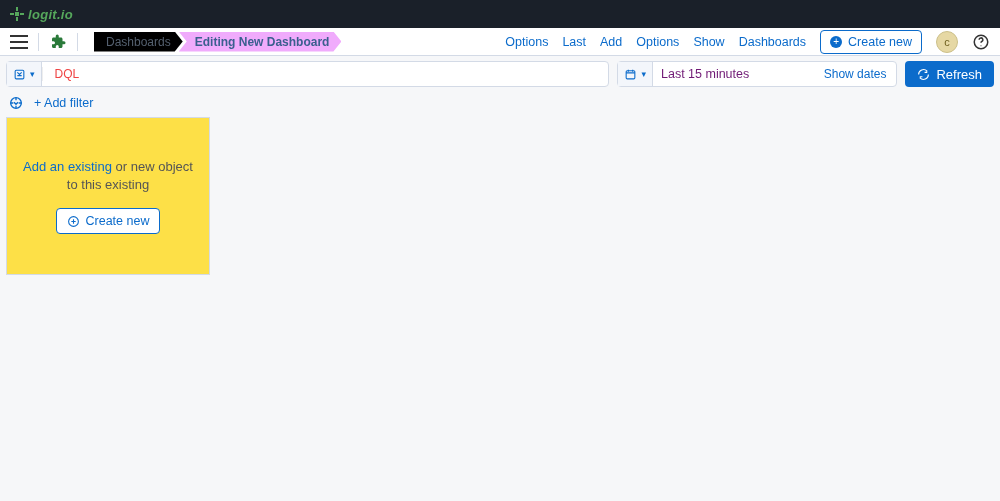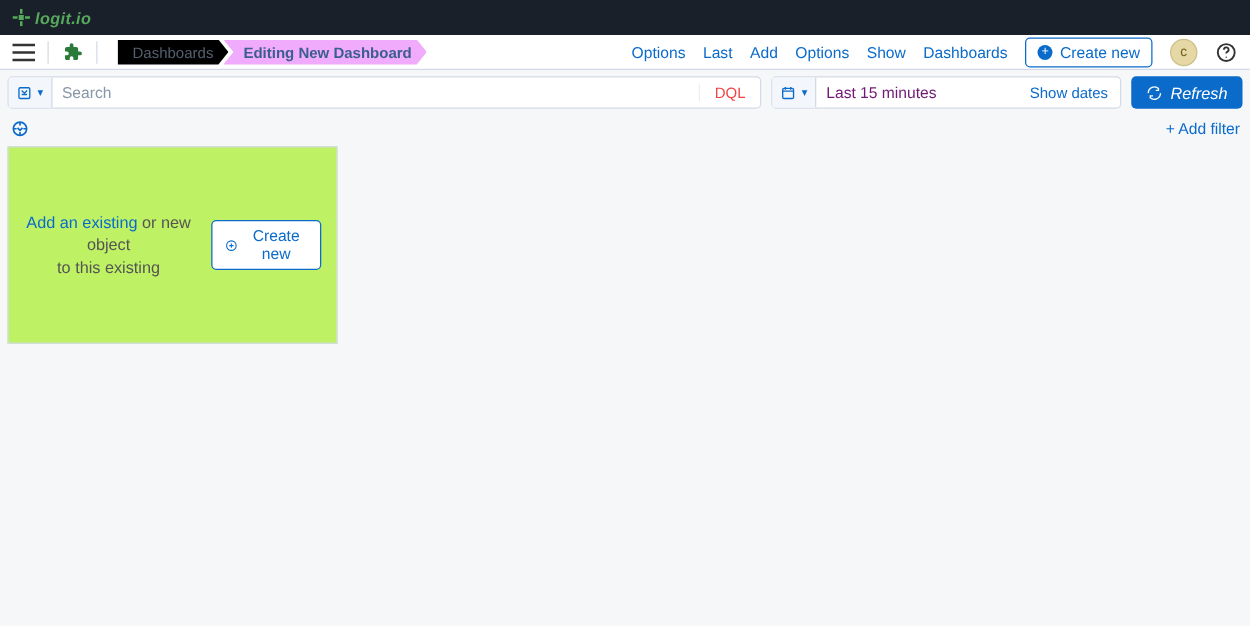--- a/index.html
+++ b/index.html
@@ -126,44 +126,43 @@
     padding:0 6px; border-right:1px solid #d3dae6; height:100%;
     color:#0b6bcb; cursor:pointer; background:#f3f6fb;
   }
   .time-prefix svg { width:13px; height:13px; display:block; }
   .time-text { flex:1; font-size:12.5px; padding:0 8px; color:#701a75; }
   .show-dates { color:#0b6bcb; font-size:12px; padding:0 10px; cursor:pointer; }
 
   .refresh-btn {
     background:#0b6bcb; color:#fff; border:none; border-radius:4px;
     padding:0 12px; height:26px; font-size:13px; font-weight:500;
-    display:flex; align-items:center; gap:6px; cursor:pointer;font-style:italic;
+    display:flex; align-items:center; gap:6px; cursor:pointer;
   }
   .refresh-btn svg { width:13px;height:13px; display:block; }
 
   
   .filter-row {
     display:flex; align-items:center; gap:10px;
     padding:3px 8px 6px 8px;
-    justify-content:space-between;
   }
   .filter-toggle {
     width:16px;height:16px; cursor:pointer;
   }
   .filter-toggle svg{width:16px;height:16px;display:block;stroke:#0b6bcb;fill:none;}
   .add-filter { color:#0b6bcb; font-size:12.5px; cursor:pointer; }
 
   
   .canvas {
     padding:0 6px;
   }
   .panel-placeholder {
-    width:264px; height:158px;
-    border:1px solid #d3dae6; background:#bef264;
-    display:flex; flex-direction:row; align-items:center; justify-content:center;
+    width:204px; height:158px;
+    border:1px solid #d3dae6; background:#fde047;
+    display:flex; flex-direction:column; align-items:center; justify-content:center;
     gap:14px; text-align:center; padding:12px;
   }
   .placeholder-text { font-size:13px; color:#555; line-height:1.4; }
   .placeholder-text .link { color:#0b6bcb; }
   .panel-create-btn {
     border:1px solid #0b6bcb; color:#0b6bcb; background:#fff;
     border-radius:4px; padding:5px 10px; font-size:12.5px;
     display:flex; align-items:center; gap:6px; cursor:pointer; font-weight:500;
   }
   .panel-create-btn svg { width:13px;height:13px;display:block;stroke:#0b6bcb;fill:none;}
@@ -231,21 +230,20 @@
 
 <div class="query-row">
   <div class="search-wrap">
     <div class="search-prefix">
       <svg viewBox="0 0 24 24" fill="none" stroke="#0b6bcb" stroke-width="2">
           <rect x="4" y="4" width="16" height="16" rx="2"></rect>
           <path d="M8 8l4 4 4-4M8 14h8"></path>
         </svg>
       <span class="chev">▾</span>
     </div>
-    <input class="search-input" placeholder="Search" style="">
     <div class="dql">DQL</div>
   </div>
 
   <div class="time-wrap">
     <div class="time-prefix">
       <svg viewBox="0 0 24 24" fill="none" stroke="#0b6bcb" stroke-width="2">
           <rect x="4" y="5" width="16" height="15" rx="2"></rect>
           <path d="M4 9h16M8 3v4M16 3v4"></path>
         </svg>
       <span class="chev">▾</span>

